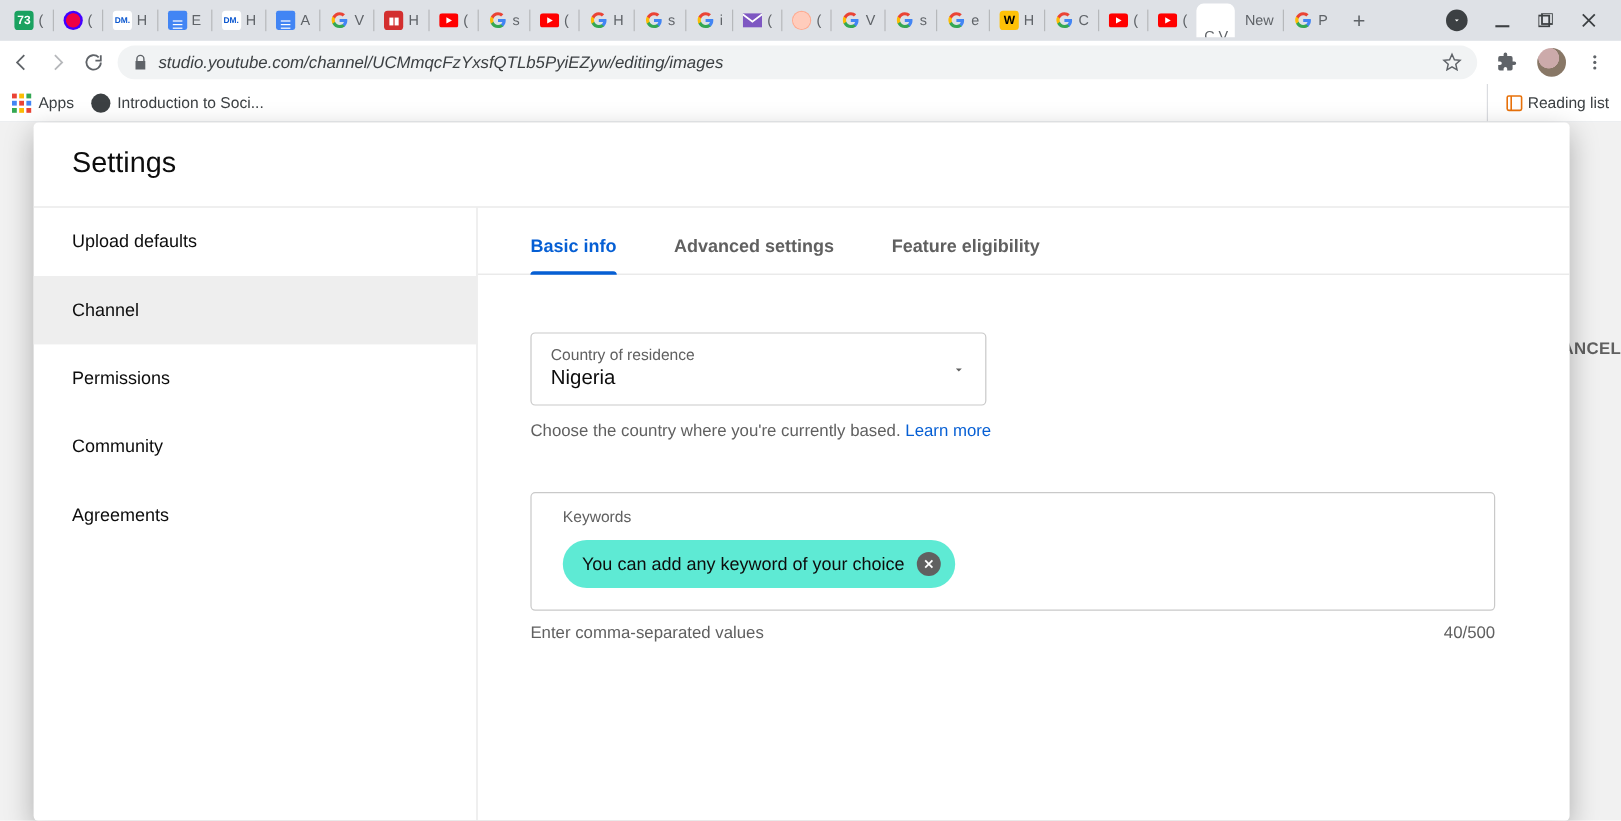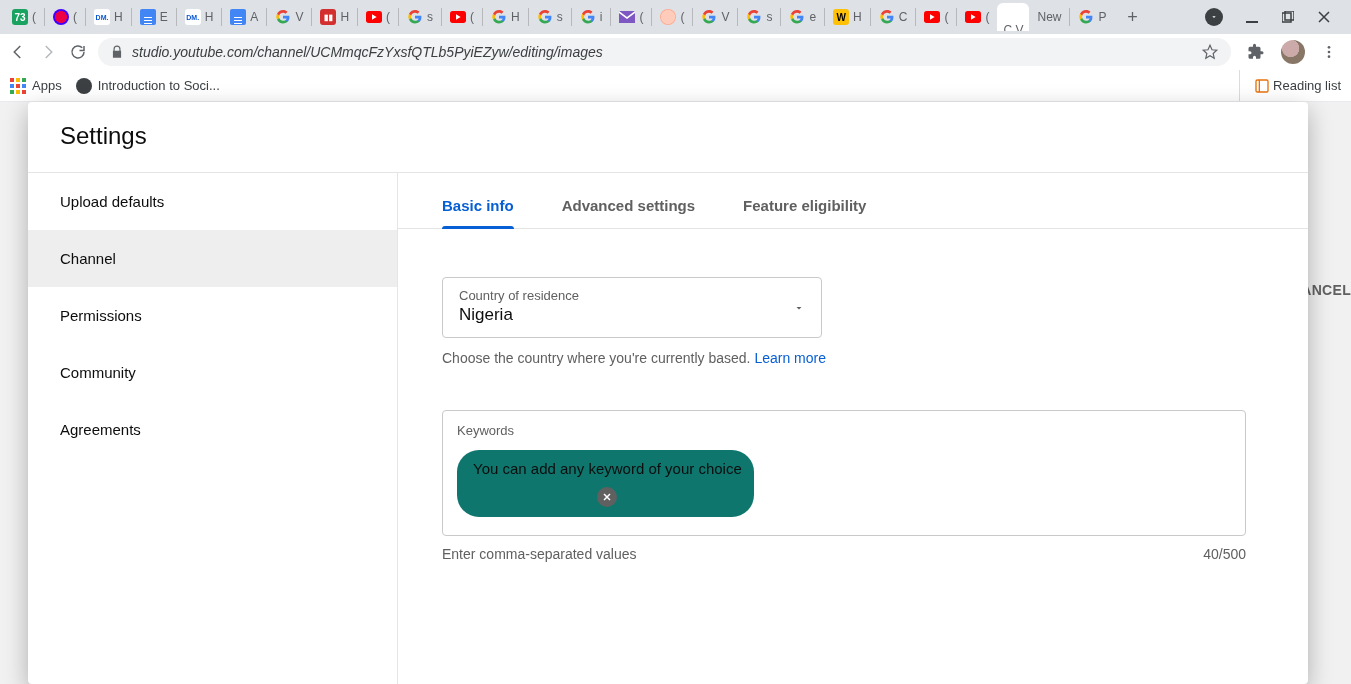--- a/index.html
+++ b/index.html
@@ -56,22 +56,22 @@
 
   .content-inner { padding: 48px 44px 30px; }
 
   .field-box { border:1px solid #c9c9c9; border-radius:4px; padding:10px 16px 12px; width:380px; position:relative; cursor:pointer; }
   .field-label { font-size:13px; color:#606060; margin-bottom:2px; }
   .field-value { font-size:17px; color:#0d0d0d; }
   .drop-caret { position:absolute; right:16px; top:50%; transform:translateY(-50%); color:#606060; }
   .helper { margin-top:12px; font-size:14px; color:#606060; }
   .helper a { color:#065fd4; text-decoration:none; cursor:pointer; }
 
-  .keywords-box { margin-top:44px; border:1px solid #c9c9c9; border-radius:4px; padding: 12px 14px 18px; width: 804px; }
-  .chip { display:inline-flex; align-items:center; gap:10px; background:#0f766e; border-radius:22px; padding:10px 12px 10px 16px; font-size:15px; color:#0d0d0d; margin-top:10px;flex-direction:column; }
+  .keywords-box { margin-top:44px; border:1px solid #c9c9c9; border-radius:4px; padding: 12px 26px 18px; width: 804px; }
+  .chip { display:inline-flex; align-items:center; gap:10px; background:#5eead4; border-radius:22px; padding:10px 12px 10px 16px; font-size:15px; color:#0d0d0d; margin-top:10px; }
   .chip-x { width:20px; height:20px; border-radius:50%; background:#606060; color:#fff; display:flex; align-items:center; justify-content:center; cursor:pointer; font-size:13px; }
   .helper-row { display:flex; justify-content:space-between; width:804px; margin-top:10px; font-size:14px; color:#606060;}
 
   svg { display:block; }
 </style>
 </head>
 <body>
 
 <div class="browser-chrome">
   <div class="tab-strip" id="tab-strip">

